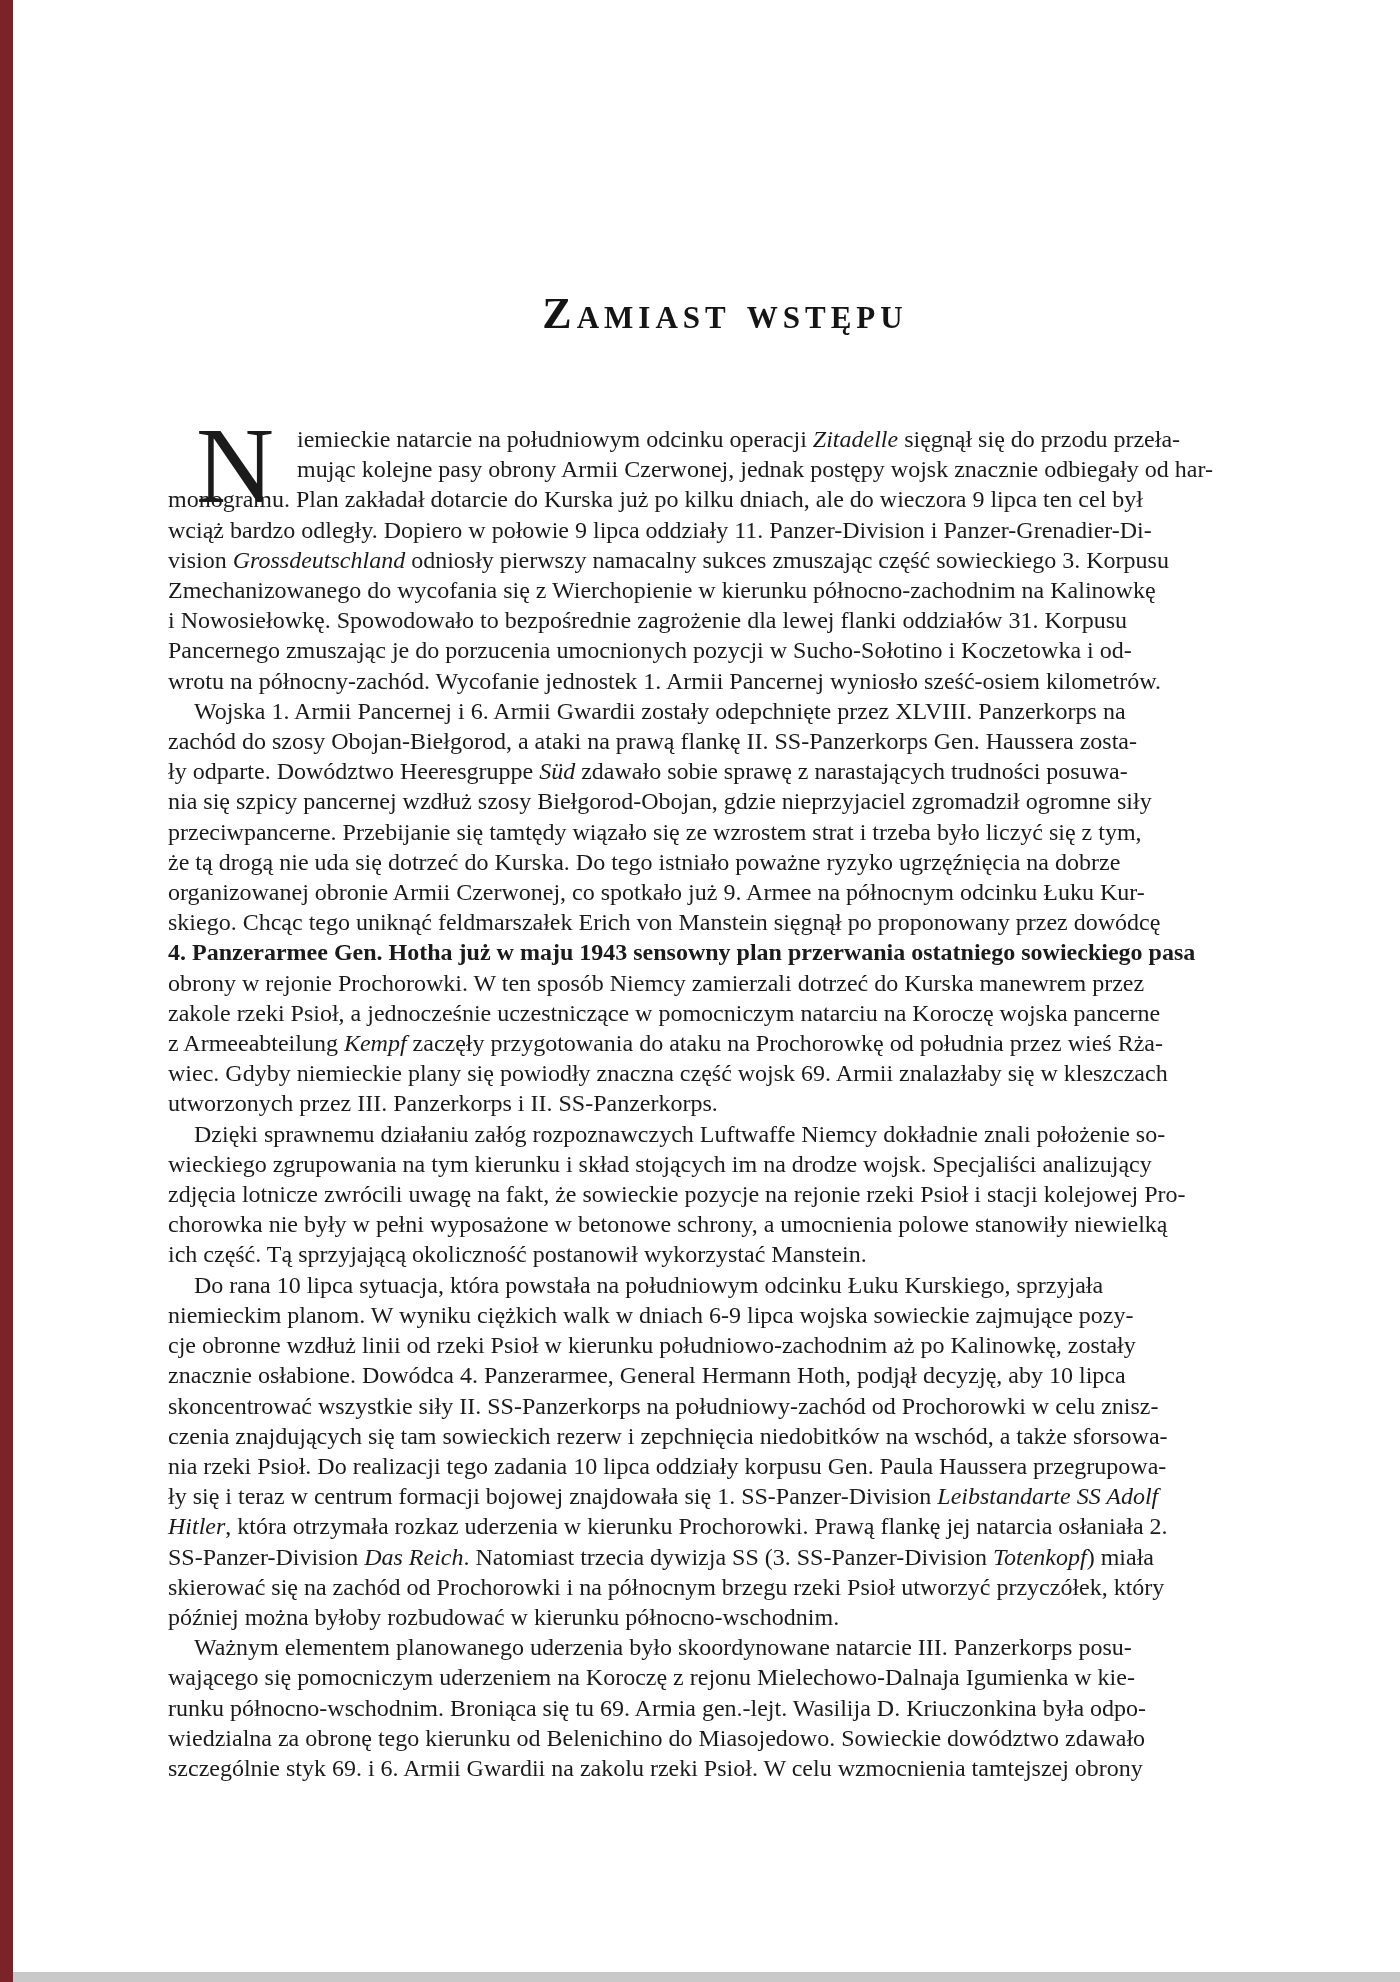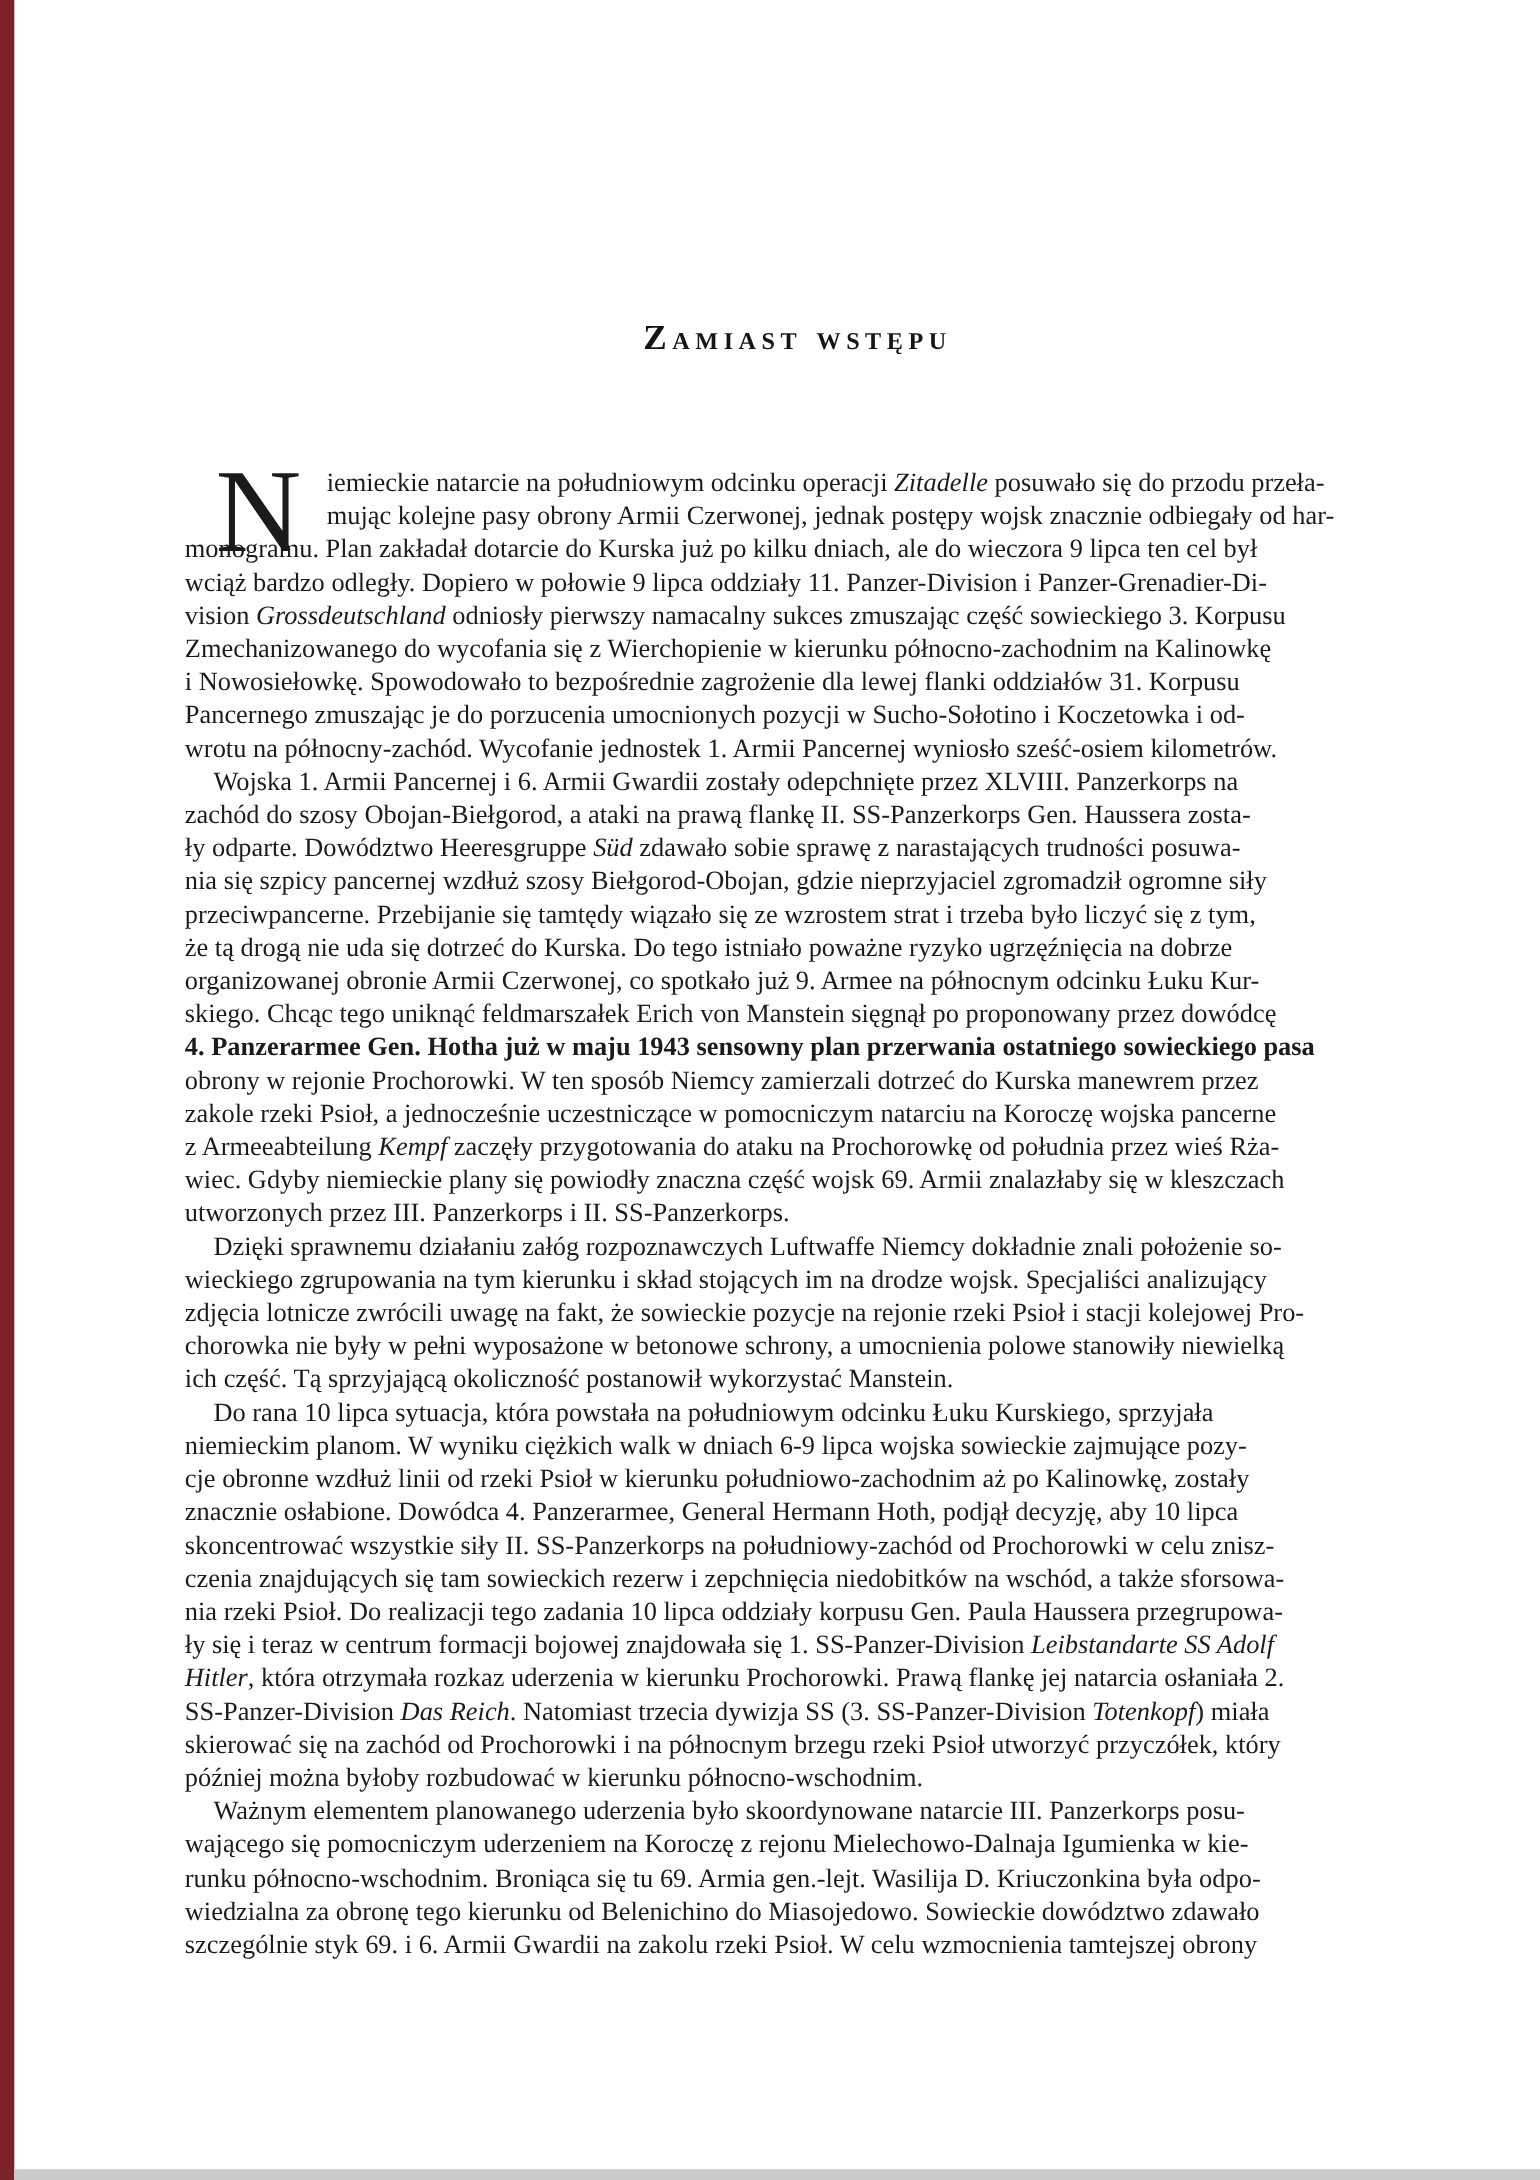--- a/index.html
+++ b/index.html
@@ -21,21 +21,21 @@
     position: absolute; left: 13px; bottom: 0;
     right: 0; height: 10px;
     background: var(--edge-bottom, #c9c9c9);
   }
   .page-title {
     position: absolute;
     left: 168px; top: 288px; width: 1114px;
     text-align: center;
     font-variant: small-caps;
     font-weight: 700;
-    font-size: 32px;
+    font-size: 44px;
     letter-spacing: 5px;
     color: #151515;
     white-space: nowrap;
   }
   .text-block {
     position: absolute;
     left: 168px; top: 424px; width: 1114px;
     font-size: 24px;
   }
   .para { position: relative; }
@@ -59,21 +59,21 @@
 </head>
 <body>
 
 <div class="page">
   <div class="edge-left"></div>
   <div class="edge-bottom"></div>
   <div class="page-title">Zamiast wstępu</div>
   <div class="text-block">
       <div class="para">
         <span class="dropcap">N</span>
-        <div class="line dropline" style="word-spacing: 0px;"><span>iemieckie natarcie na południowym odcinku operacji </span><em>Zitadelle</em><span> posuwało się do przodu przeła-</span></div>
+        <div class="line dropline" style="word-spacing: 0px;"><span>iemieckie natarcie na południowym odcinku operacji </span><em>Zitadelle</em><span> sięgnął się do przodu przeła-</span></div>
         <div class="line dropline" style="word-spacing: 0px;"><span>mując kolejne pasy obrony Armii Czerwonej, jednak postępy wojsk znacznie odbiegały od har-</span></div>
         <div class="line" style="word-spacing: 0px;"><span>monogramu. Plan zakładał dotarcie do Kurska już po kilku dniach, ale do wieczora 9 lipca ten cel był</span></div>
         <div class="line" style="word-spacing: 0px;"><span>wciąż bardzo odległy. Dopiero w połowie 9 lipca oddziały 11. Panzer-Division i Panzer-Grenadier-Di-</span></div>
         <div class="line" style="word-spacing: 0px;"><span>vision </span><em>Grossdeutschland</em><span> odniosły pierwszy namacalny sukces zmuszając część sowieckiego 3. Korpusu</span></div>
         <div class="line" style="word-spacing: 0px;"><span>Zmechanizowanego do wycofania się z Wierchopienie w kierunku północno-zachodnim na Kalinowkę</span></div>
         <div class="line" style="word-spacing: 0px;"><span>i Nowosiełowkę. Spowodowało to bezpośrednie zagrożenie dla lewej flanki oddziałów 31. Korpusu</span></div>
         <div class="line" style="word-spacing: 0px;"><span>Pancernego zmuszając je do porzucenia umocnionych pozycji w Sucho-Sołotino i Koczetowka i od-</span></div>
         <div class="line" style="word-spacing: 0px;"><span>wrotu na północny-zachód. Wycofanie jednostek 1. Armii Pancernej wyniosło sześć-osiem kilometrów.</span></div>
       </div>
       <div class="para">

